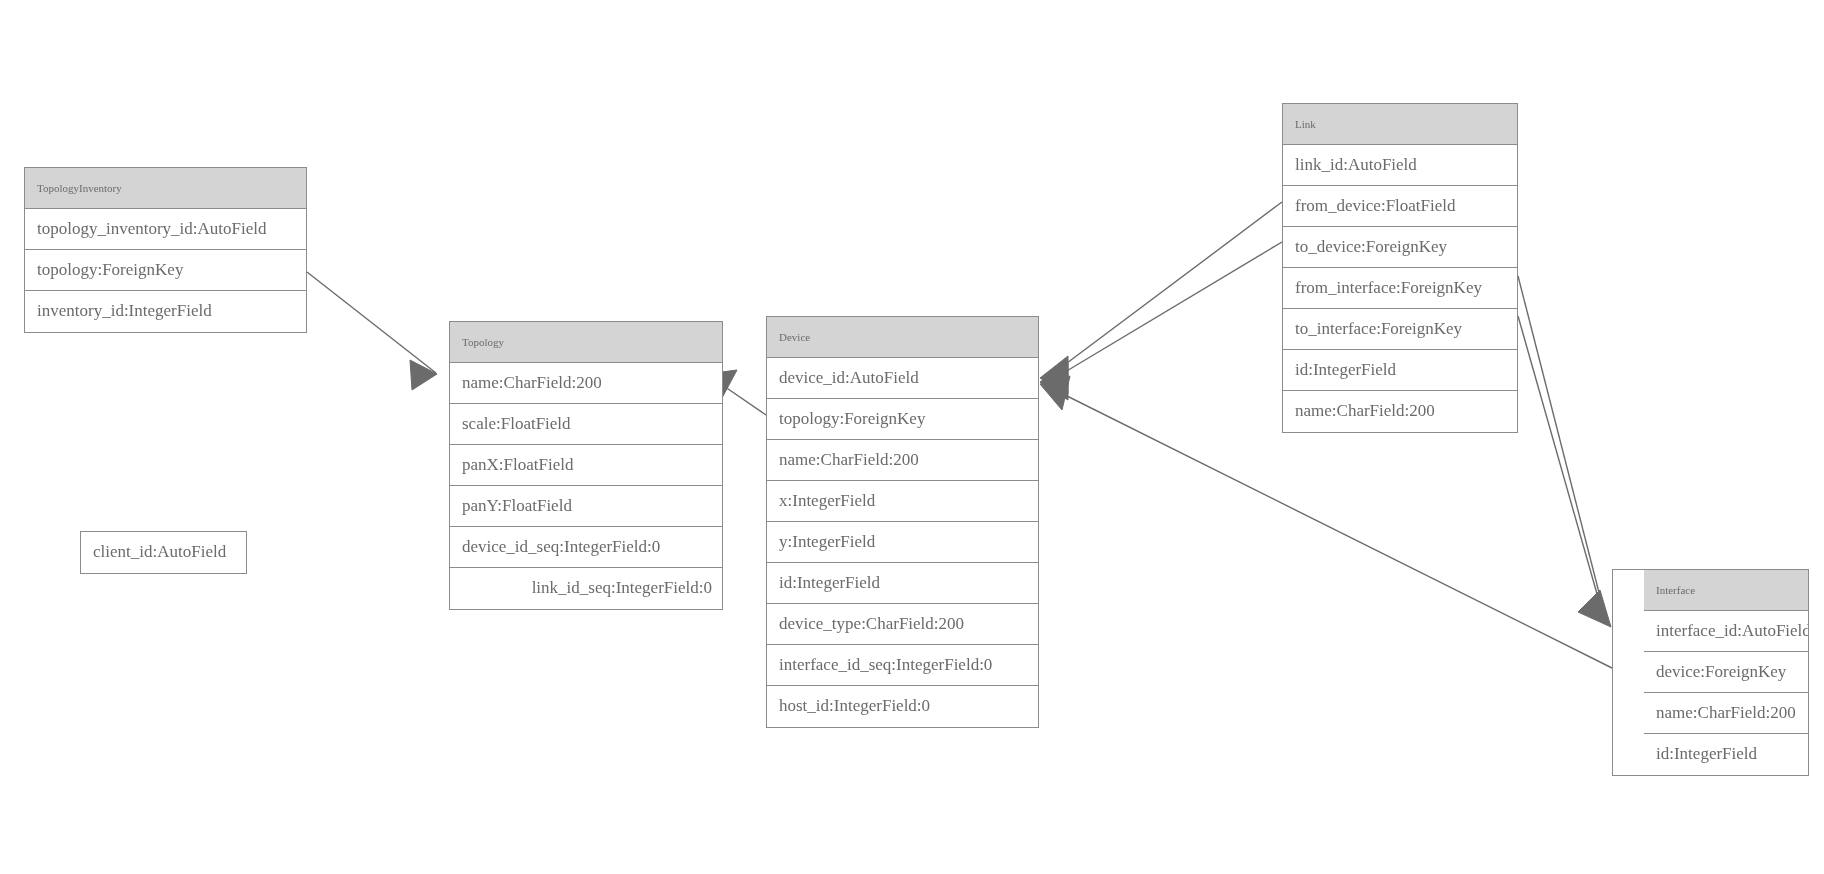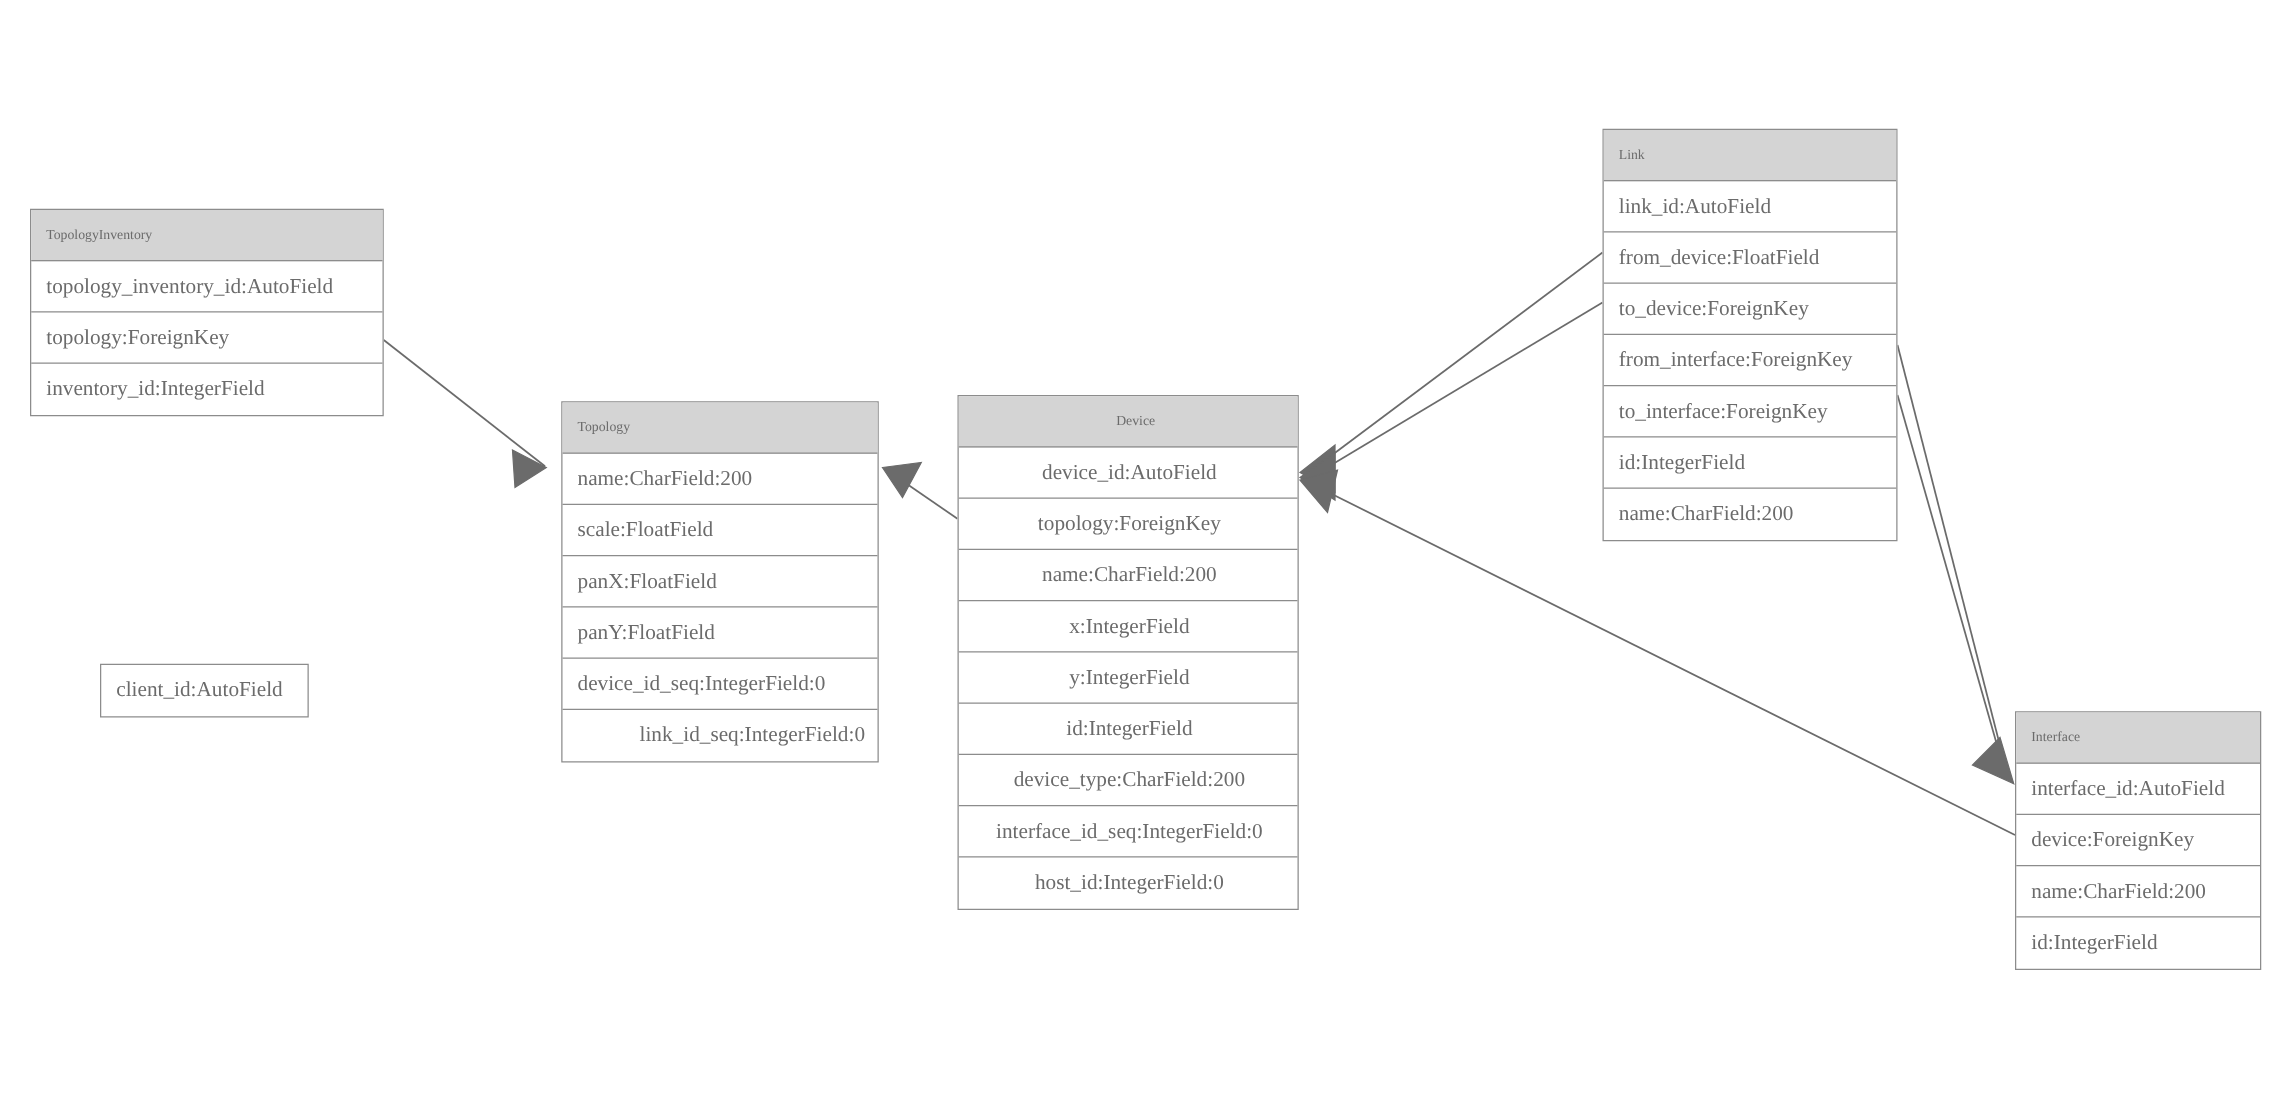--- a/index.html
+++ b/index.html
@@ -96,30 +96,30 @@
   <div id="entities-layer">
       <div class="entity" style="left: 24px; top: 167px; width: 283px; border-color: rgb(140, 140, 140);">
         <div class="entity-header" style="background: rgb(212, 212, 212); color: rgb(107, 107, 107); border-bottom-color: rgb(140, 140, 140);">TopologyInventory</div>
         <div class="entity-field" style="color: rgb(107, 107, 107); border-bottom-color: rgb(140, 140, 140);">topology_inventory_id:AutoField</div>
         <div class="entity-field" style="color: rgb(107, 107, 107); border-bottom-color: rgb(140, 140, 140);">topology:ForeignKey</div>
         <div class="entity-field last" style="color: rgb(107, 107, 107); border-bottom-color: rgb(140, 140, 140);">inventory_id:IntegerField</div>
       </div>
       <div class="entity" style="left: 80px; top: 531px; width: 167px; border-color: rgb(140, 140, 140);">
         <div class="entity-field last" style="color: rgb(107, 107, 107); border-bottom-color: rgb(140, 140, 140);">client_id:AutoField</div>
       </div>
-      <div class="entity" style="left: 449px; top: 321px; width: 254px; border-color: rgb(140, 140, 140);">
+      <div class="entity" style="left: 449px; top: 321px; width: 274px; border-color: rgb(140, 140, 140);">
         <div class="entity-header" style="background: rgb(212, 212, 212); color: rgb(107, 107, 107); border-bottom-color: rgb(140, 140, 140);">Topology</div>
         <div class="entity-field" style="color: rgb(107, 107, 107); border-bottom-color: rgb(140, 140, 140);">name:CharField:200</div>
         <div class="entity-field" style="color: rgb(107, 107, 107); border-bottom-color: rgb(140, 140, 140);">scale:FloatField</div>
         <div class="entity-field" style="color: rgb(107, 107, 107); border-bottom-color: rgb(140, 140, 140);">panX:FloatField</div>
         <div class="entity-field" style="color: rgb(107, 107, 107); border-bottom-color: rgb(140, 140, 140);">panY:FloatField</div>
         <div class="entity-field" style="color: rgb(107, 107, 107); border-bottom-color: rgb(140, 140, 140);">device_id_seq:IntegerField:0</div>
         <div class="entity-field last" style="color: rgb(107, 107, 107); border-bottom-color: rgb(140, 140, 140); text-align: right;">link_id_seq:IntegerField:0</div>
       </div>
-      <div class="entity" style="left: 766px; top: 316px; width: 273px; border-color: rgb(140, 140, 140); text-align: center;">
+      <div class="entity" style="left: 766px; top: 316px; width: 273px; border-color: rgb(140, 140, 140);">
         <div class="entity-header" style="background: rgb(212, 212, 212); color: rgb(107, 107, 107); border-bottom-color: rgb(140, 140, 140);">Device</div>
         <div class="entity-field" style="color: rgb(107, 107, 107); border-bottom-color: rgb(140, 140, 140);">device_id:AutoField</div>
         <div class="entity-field" style="color: rgb(107, 107, 107); border-bottom-color: rgb(140, 140, 140);">topology:ForeignKey</div>
         <div class="entity-field" style="color: rgb(107, 107, 107); border-bottom-color: rgb(140, 140, 140);">name:CharField:200</div>
         <div class="entity-field" style="color: rgb(107, 107, 107); border-bottom-color: rgb(140, 140, 140);">x:IntegerField</div>
         <div class="entity-field" style="color: rgb(107, 107, 107); border-bottom-color: rgb(140, 140, 140);">y:IntegerField</div>
         <div class="entity-field" style="color: rgb(107, 107, 107); border-bottom-color: rgb(140, 140, 140);">id:IntegerField</div>
         <div class="entity-field" style="color: rgb(107, 107, 107); border-bottom-color: rgb(140, 140, 140);">device_type:CharField:200</div>
         <div class="entity-field" style="color: rgb(107, 107, 107); border-bottom-color: rgb(140, 140, 140);">interface_id_seq:IntegerField:0</div>
         <div class="entity-field last" style="color: rgb(107, 107, 107); border-bottom-color: rgb(140, 140, 140);">host_id:IntegerField:0</div>
@@ -127,21 +127,21 @@
       <div class="entity" style="left: 1282px; top: 103px; width: 236px; border-color: rgb(140, 140, 140);">
         <div class="entity-header" style="background: rgb(212, 212, 212); color: rgb(107, 107, 107); border-bottom-color: rgb(140, 140, 140);">Link</div>
         <div class="entity-field" style="color: rgb(107, 107, 107); border-bottom-color: rgb(140, 140, 140);">link_id:AutoField</div>
         <div class="entity-field" style="color: rgb(107, 107, 107); border-bottom-color: rgb(140, 140, 140);">from_device:FloatField</div>
         <div class="entity-field" style="color: rgb(107, 107, 107); border-bottom-color: rgb(140, 140, 140);">to_device:ForeignKey</div>
         <div class="entity-field" style="color: rgb(107, 107, 107); border-bottom-color: rgb(140, 140, 140);">from_interface:ForeignKey</div>
         <div class="entity-field" style="color: rgb(107, 107, 107); border-bottom-color: rgb(140, 140, 140);">to_interface:ForeignKey</div>
         <div class="entity-field" style="color: rgb(107, 107, 107); border-bottom-color: rgb(140, 140, 140);">id:IntegerField</div>
         <div class="entity-field last" style="color: rgb(107, 107, 107); border-bottom-color: rgb(140, 140, 140);">name:CharField:200</div>
       </div>
-      <div class="entity" style="left: 1612px; top: 569px; width: 197px; border-color: rgb(140, 140, 140);">
+      <div class="entity" style="left: 1612px; top: 569px; width: 197px; border-color: rgb(140, 140, 140); padding-left: 31px;">
         <div class="entity-header" style="background: rgb(212, 212, 212); color: rgb(107, 107, 107); border-bottom-color: rgb(140, 140, 140);">Interface</div>
         <div class="entity-field" style="color: rgb(107, 107, 107); border-bottom-color: rgb(140, 140, 140);">interface_id:AutoField</div>
         <div class="entity-field" style="color: rgb(107, 107, 107); border-bottom-color: rgb(140, 140, 140);">device:ForeignKey</div>
         <div class="entity-field" style="color: rgb(107, 107, 107); border-bottom-color: rgb(140, 140, 140);">name:CharField:200</div>
         <div class="entity-field last" style="color: rgb(107, 107, 107); border-bottom-color: rgb(140, 140, 140);">id:IntegerField</div>
       </div>
     </div>
 
 </div>
 

